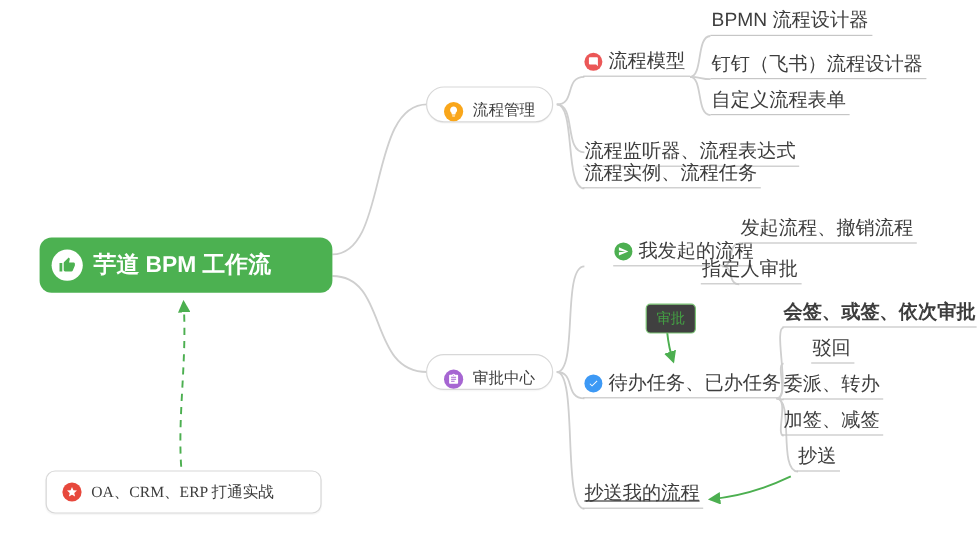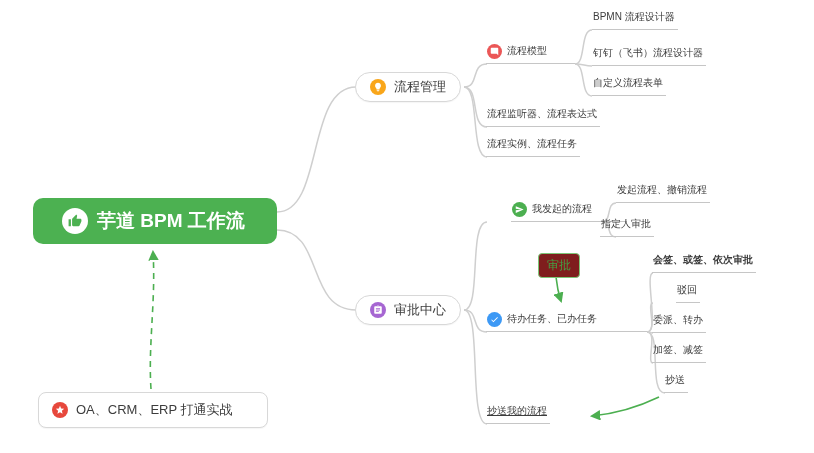--- a/index.html
+++ b/index.html
@@ -4,55 +4,56 @@
 <style>
   html,body { margin:0; padding:0; background:#ffffff; font-family:"Liberation Sans","DejaVu Sans",sans-serif; }
   .canvas { position:relative; width:814px; height:453px; background:#ffffff; overflow:hidden; }
   svg.connectors { position:absolute; left:0; top:0; }
 
   .leaf {
     position:absolute; height:21px; box-sizing:border-box;
     display:flex; align-items:center; gap:5px;
     padding:0 3px 4px 1px; white-space:nowrap;
     border-bottom:1px solid #c6c6c6;
-    font-size:10px; color:#3d3d3d;
+    font-size:16px; color:#3d3d3d;
   }
   .leaf-label { display:inline-block; }
 
   .dot15 { width:15px; height:15px; border-radius:50%; display:inline-flex; align-items:center; justify-content:center; flex:0 0 auto; }
   .dot16 { width:16px; height:16px; border-radius:50%; display:inline-flex; align-items:center; justify-content:center; flex:0 0 auto; }
 
   .node-box {
     position:absolute; height:30px; box-sizing:border-box;
     background:#fff; border:1px solid #d8d8d8; border-radius:15px;
-    display:flex; align-items:center; gap:8px; padding:0 14px;
+    display:flex; align-items:flex-end; gap:8px; padding:0 14px;
     font-size:13px; color:#3d3d3d; white-space:nowrap;
     box-shadow:0 1px 1px rgba(0,0,0,0.04);
   }
 
   .root-node {
     position:absolute; left:33px; top:198px; width:244px; height:46px; box-sizing:border-box;
     background:#4cb151; border-radius:10px;
-    display:flex; align-items:center; gap:9px; padding:0 29px;
+    display:flex; align-items:center; gap:9px; padding:0 10px;
     font-size:19px; font-weight:700; color:#ffffff; white-space:nowrap;
   }
   .root-icon { width:26px; height:26px; background:#ffffff; border-radius:50%; display:inline-flex; align-items:center; justify-content:center; flex:0 0 auto; }
 
   .tag {
     position:absolute; left:538px; top:253px; box-sizing:border-box;
-    padding:3px 8px; background:#7f1d1d; border:1px solid #7cc576; border-radius:4px;
+    padding:3px 8px; background:#404040; border:1px solid #7cc576; border-radius:4px;
     font-size:12px; color:#44a044; white-space:nowrap;
   }
 
   .callout-box {
     position:absolute; left:38px; top:392px; width:230px; height:36px; box-sizing:border-box;
     background:#fff; border:1px solid #d8d8d8; border-radius:8px;
     display:flex; align-items:center; gap:8px; padding:0 13px;
     font-size:13px; color:#3d3d3d; white-space:nowrap;
     box-shadow:0 1px 1px rgba(0,0,0,0.04);
+    font-family:Liberation Serif, serif;
   }
 </style>
 </head>
 <body>
 
 <div class="canvas">
 
   <svg class="connectors" width="814" height="453">
     <defs>
       <marker id="arrow-green" viewBox="0 0 10 10" refX="8" refY="5" markerWidth="6.5" markerHeight="6.5" orient="auto">
@@ -118,21 +119,21 @@
   </div>
 
   <div class="leaf" style="left:592px; top:45px;">
     <span class="leaf-label">钉钉（飞书）流程设计器</span>
   </div>
 
   <div class="leaf" style="left:592px; top:75px;">
     <span class="leaf-label">自定义流程表单</span>
   </div>
 
-  <div class="leaf" style="left:486px; top:106px;align-items:center;">
+  <div class="leaf" style="left:486px; top:118px;align-items:center;">
     <span class="leaf-label">流程监听器、流程表达式</span>
   </div>
 
   <div class="leaf" style="left:486px; top:136px;">
     <span class="leaf-label">流程实例、流程任务</span>
   </div>
 
   <div class="node-box" style="left:355px; top:295px;">
     <span class="dot16" style="background:#a666d2;">
       <svg width="10" height="10" viewBox="0 0 24 24">
@@ -148,21 +149,21 @@
           <path fill="#fff" d="M2.01 21L23 12 2.01 3 2 10l15 2-15 2z"></path>
         </svg>
     </span>
     <span class="leaf-label">我发起的流程</span>
   </div>
 
   <div class="leaf" style="left:616px; top:182px;">
     <span class="leaf-label">发起流程、撤销流程</span>
   </div>
 
-  <div class="leaf" style="left:600px; top:216px;">
+  <div class="leaf" style="left:584px; top:216px;">
     <span class="leaf-label">指定人审批</span>
   </div>
 
   <div class="tag">
     <span>审批</span>
   </div>
 
   <div class="leaf" style="left:486px; top:311px; width:161px;text-align:center;">
     <span class="dot15" style="background:#3d99f5;">
       <svg width="9" height="9" viewBox="0 0 24 24">

